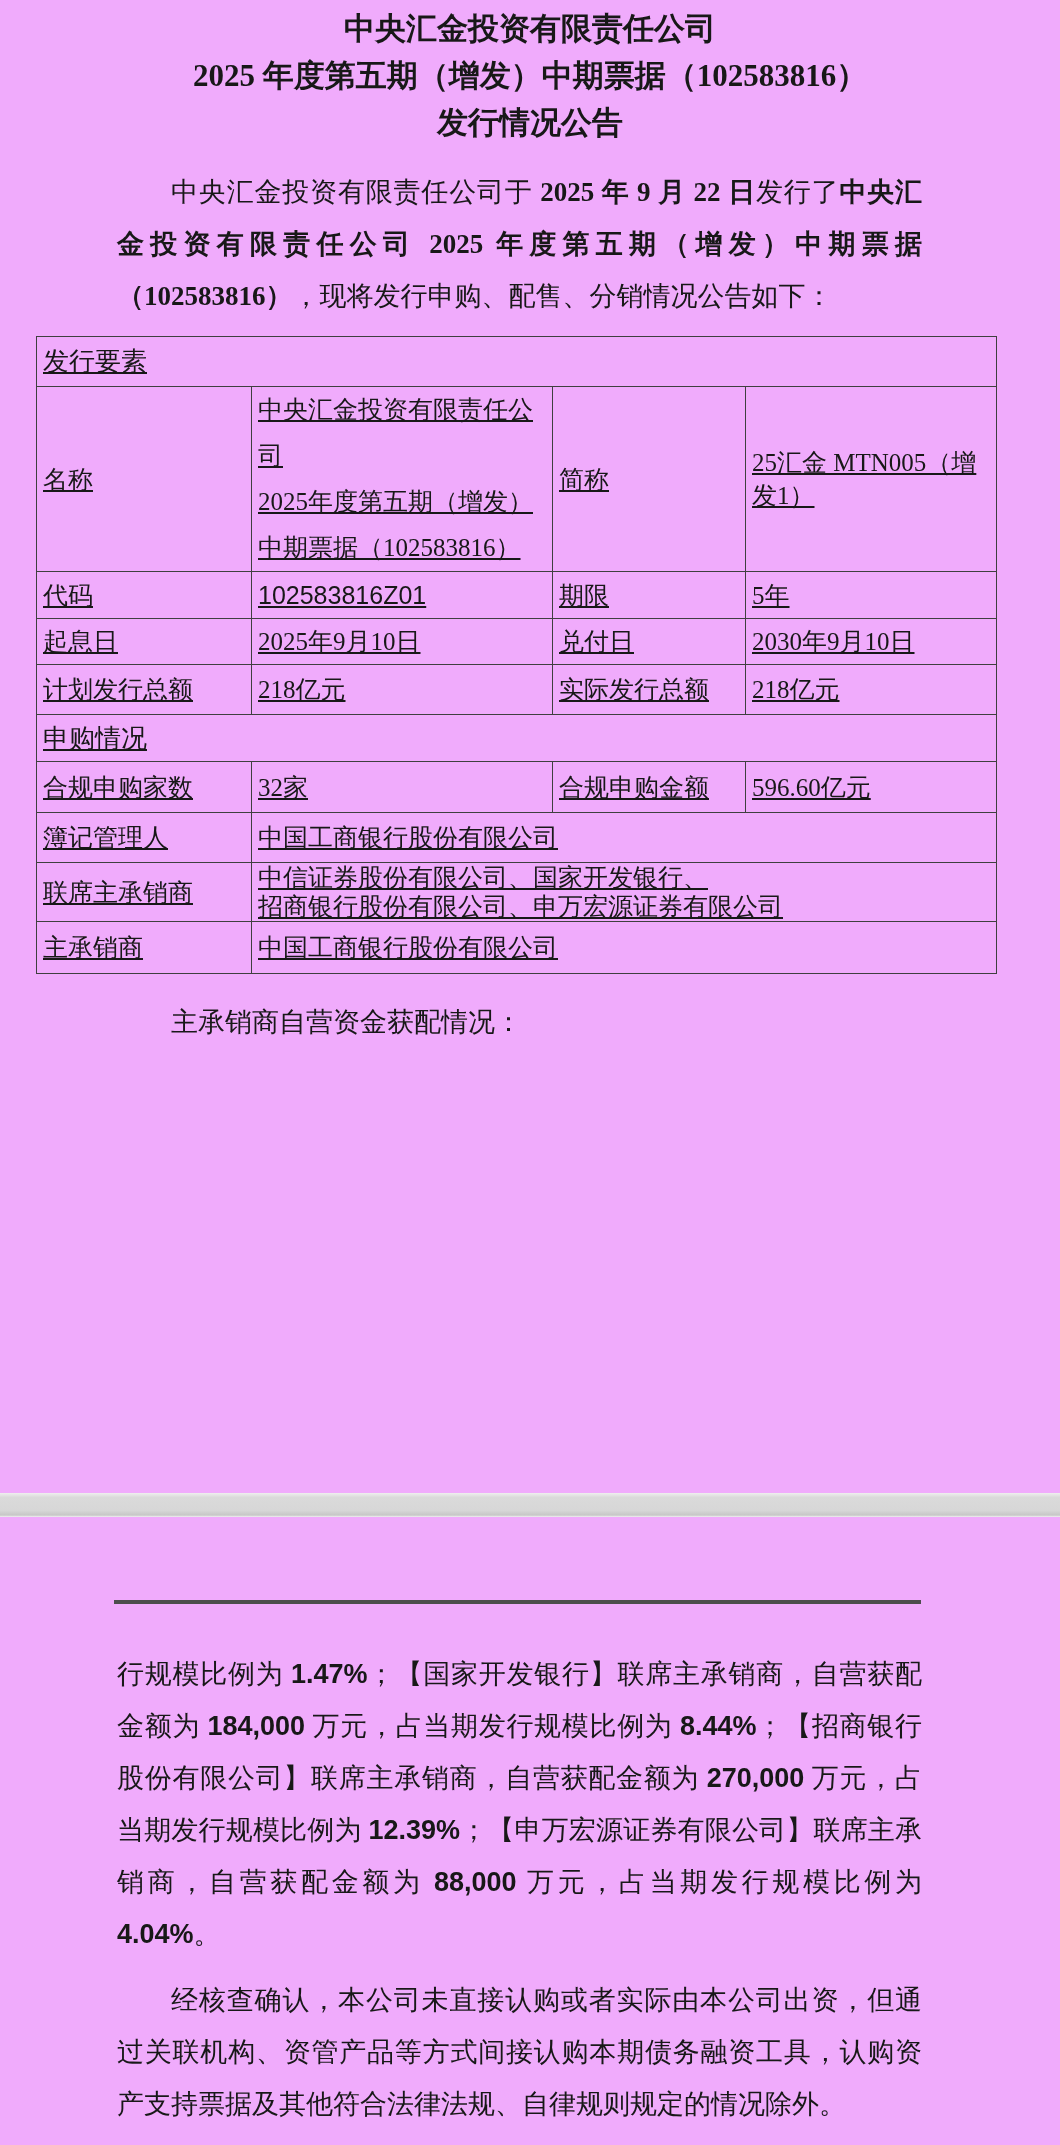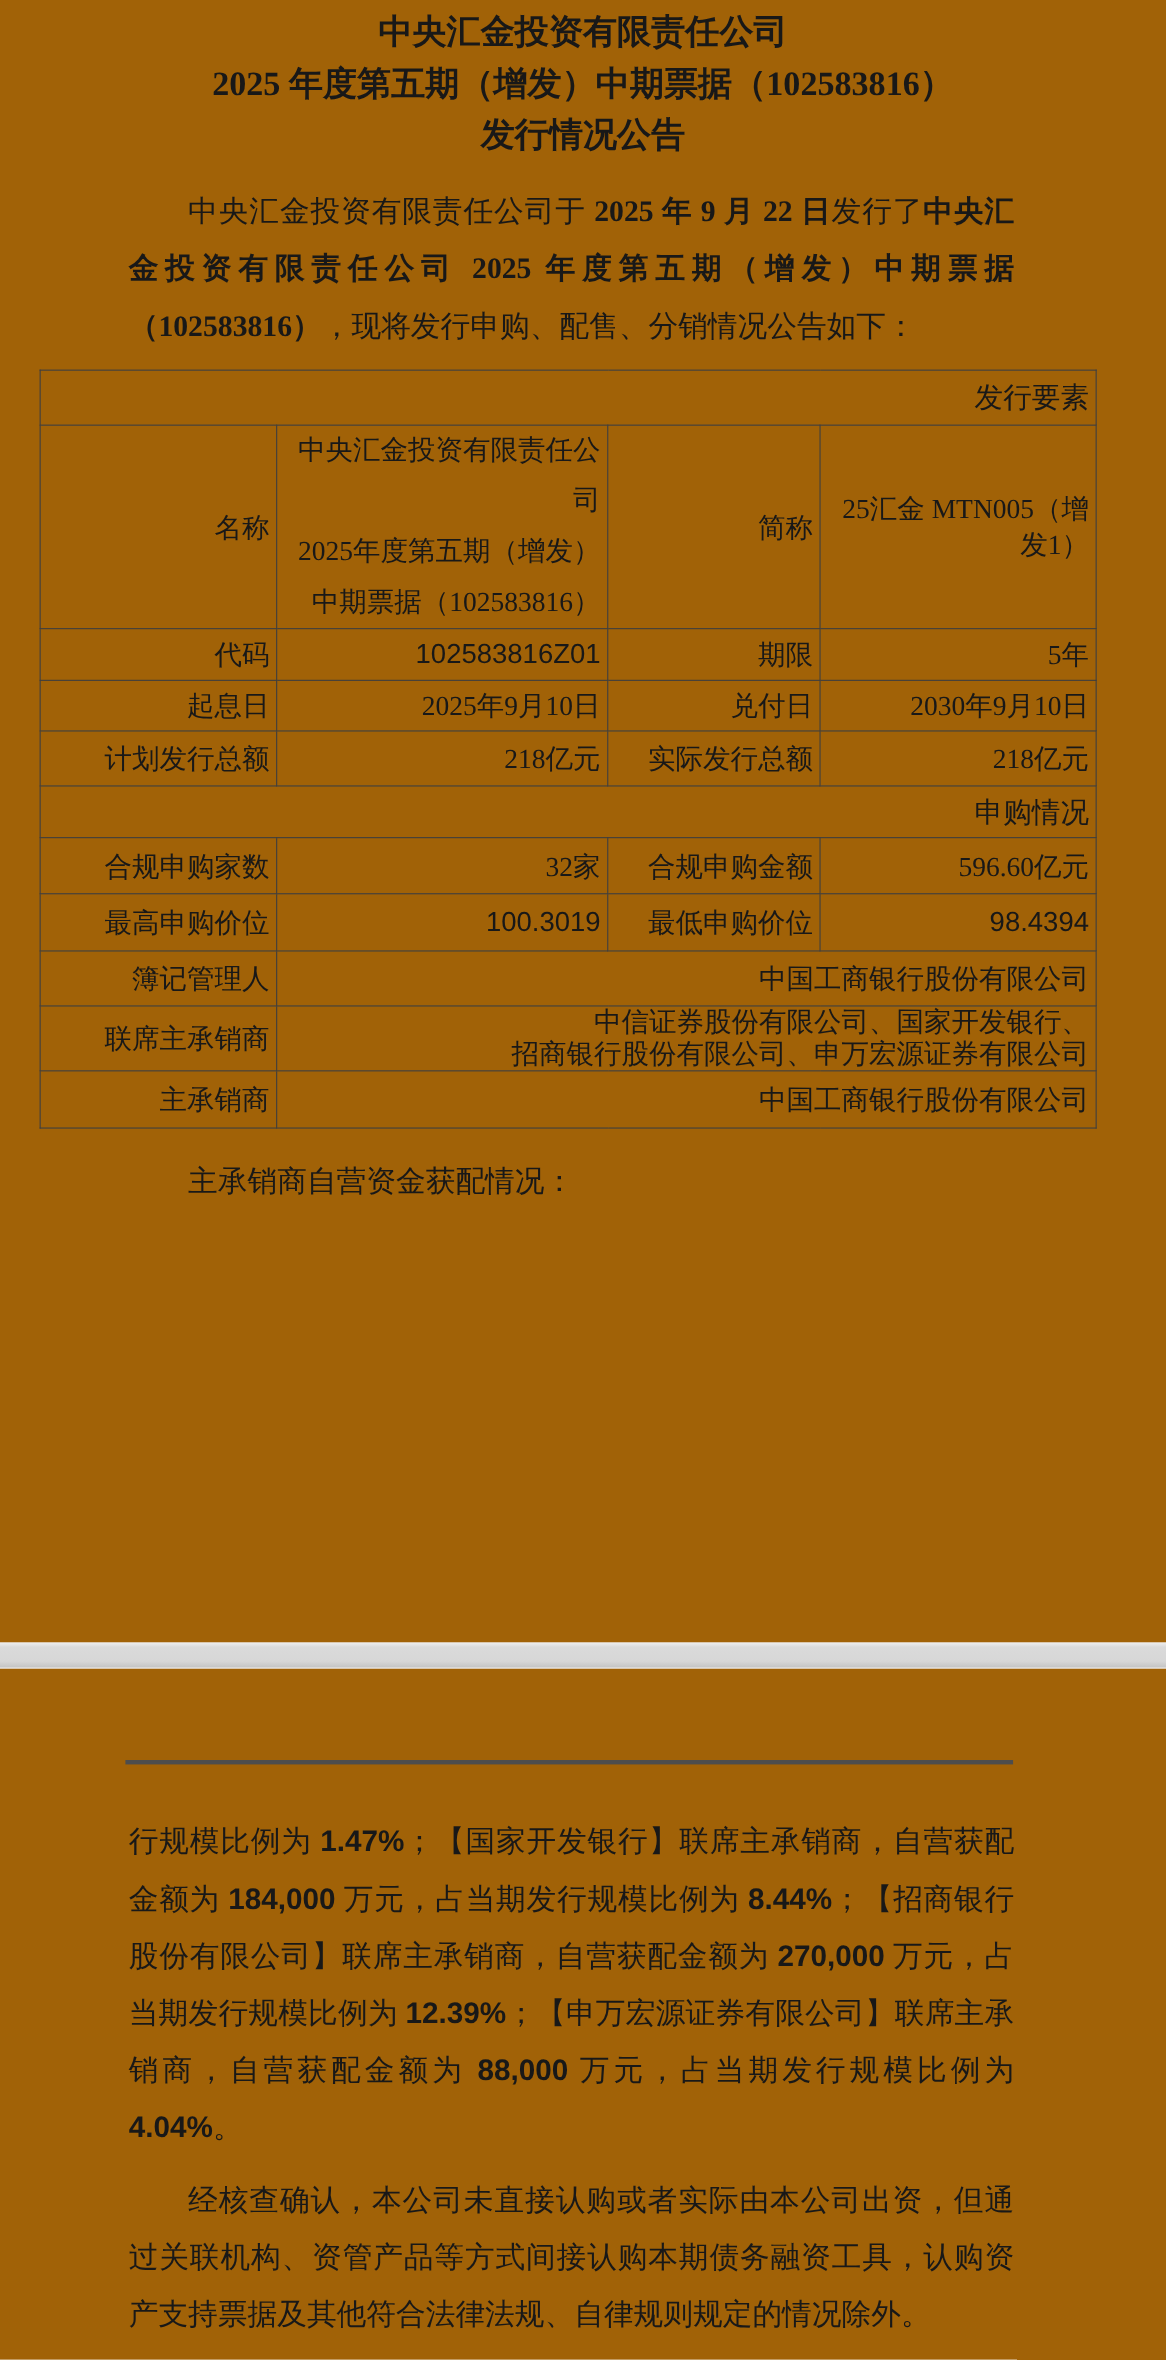--- a/index.html
+++ b/index.html
@@ -4,40 +4,40 @@
 <style>
   html,body{margin:0;padding:0;}
   body{
     width:1060px;
     background:#ffffff;
     font-family:"Liberation Serif", serif;
     color:#181818;
     -webkit-font-smoothing:antialiased;
   }
   .doc{width:1060px;}
-  .page{background:#a16207;position:relative;}
+  .page{background:#f0abfc;position:relative;}
   .page1{height:1493px;overflow:hidden;}
   .page2{height:628px;overflow:hidden;}
 
   
   .doc-title{margin:0;padding-top:5px;text-align:center;font-size:31px;line-height:47px;font-weight:700;}
   .doc-title span{display:block;}
 
   
   .para{font-size:27px;line-height:52px;margin:0 138px 0 117px;text-align:justify;text-justify:inter-ideograph;}
   .indent{text-indent:2em;}
   .intro-para{margin-top:20px;}
   .alloc-heading{margin-top:22px;}
   .alloc-para{margin-top:12px;}
   .num{font-family:"Liberation Sans", sans-serif;font-weight:700;}
   b{font-weight:700;}
 
   
   .issue-table{margin:14px 0 0 36px;width:960px;border-collapse:collapse;table-layout:fixed;font-size:25px;}
-  .issue-table td{border:1.5px solid #3f3f3f;text-align:right;vertical-align:middle;padding:0 6px;}
+  .issue-table td{border:1.5px solid #3f3f3f;text-align:left;vertical-align:middle;padding:0 6px;text-decoration:underline;}
   .sec-cell{font-size:26px;}
   .cell-lines span{display:block;}
   .name-val span{line-height:46px;}
   .rate-lbl span{line-height:30px;}
   .rate-lbl .sub{font-size:23px;}
   .joint-val span{line-height:29px;}
   .mono-num{font-family:"Liberation Sans", sans-serif;font-weight:400;}
 
   
   .pbreak{
@@ -106,26 +106,20 @@
       </tr>
       <tr style="height:47px">
         <td colspan="4" class="sec-cell">申购情况</td>
       </tr>
       <tr style="height:51px">
         <td>合规申购家数</td>
         <td>32家</td>
         <td>合规申购金额</td>
         <td>596.60亿元</td>
       </tr>
-      <tr style="height:52px">
-        <td>最高申购价位</td>
-        <td class="mono-num">100.3019</td>
-        <td>最低申购价位</td>
-        <td class="mono-num">98.4394</td>
-      </tr>
       <tr style="height:50px">
         <td>簿记管理人</td>
         <td colspan="3">中国工商银行股份有限公司</td>
       </tr>
       <tr style="height:58px">
         <td>联席主承销商</td>
         <td colspan="3" class="cell-lines joint-val">
           <span>中信证券股份有限公司、国家开发银行、</span>
           <span>招商银行股份有限公司、申万宏源证券有限公司</span>
         </td>

